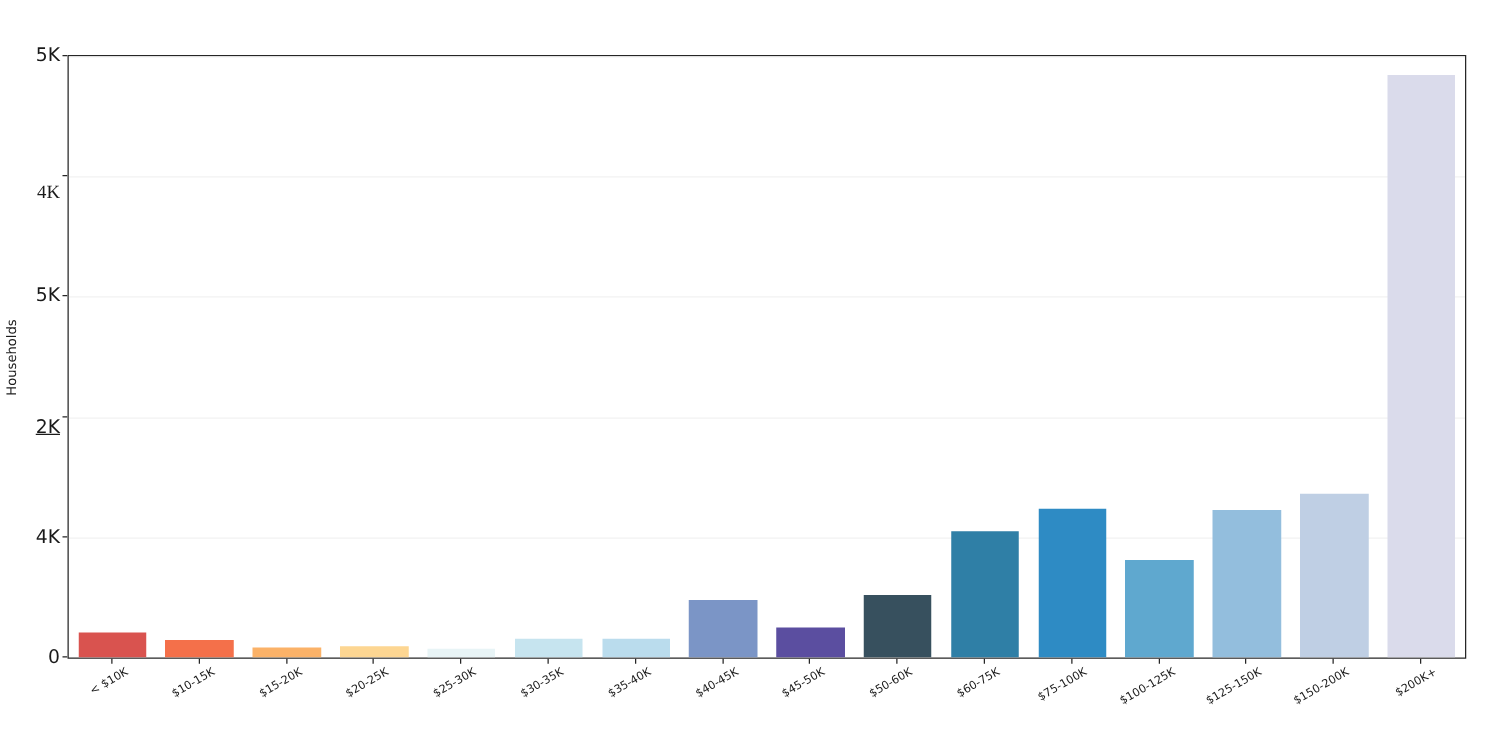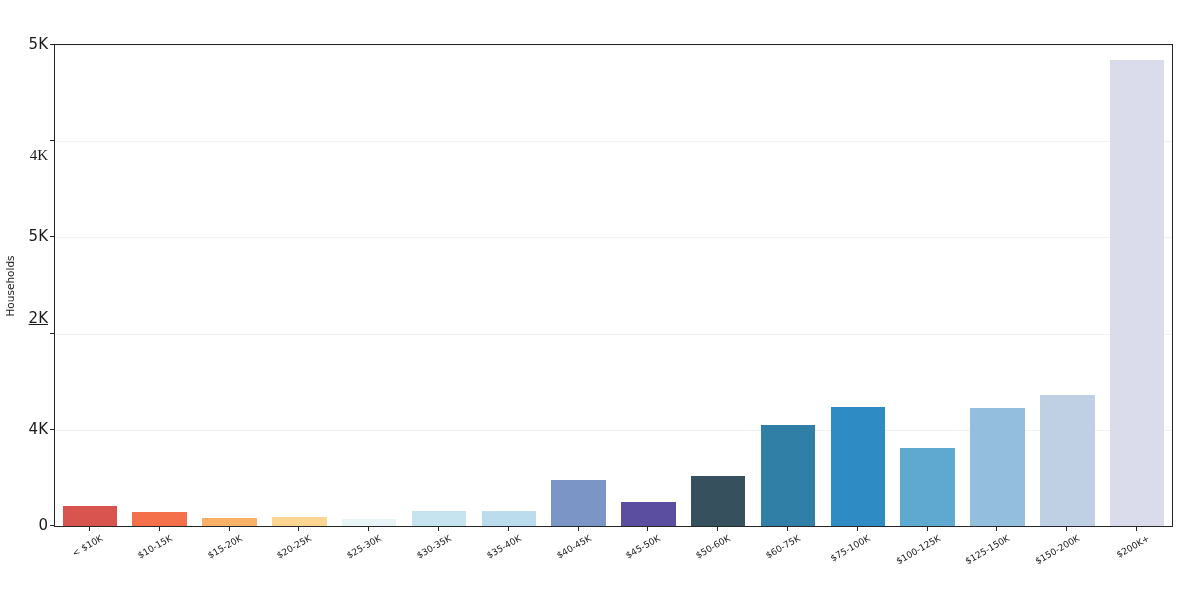--- a/index.html
+++ b/index.html
@@ -131,21 +131,21 @@
 
   <div id="y-axis-label">
     <span>Households</span>
   </div>
 
   <div id="y-axis">
       <div class="y-tick" style="top: 481px;">0</div>
       <div class="y-tick-mark" style="top: 481px;"></div>
       <div class="y-tick" style="top: 384.8px;">4K</div>
       <div class="y-tick-mark" style="top: 384.8px;"></div>
-      <div class="y-tick" style="top: 274px; text-decoration: underline;">2K</div>
+      <div class="y-tick" style="top: 297px; text-decoration: underline;">2K</div>
       <div class="y-tick-mark" style="top: 288.6px;"></div>
       <div class="y-tick" style="top: 192.4px;">5K</div>
       <div class="y-tick-mark" style="top: 192.4px;"></div>
       <div class="y-tick" style="top: 111px; font-family: Liberation Serif, serif;">4K</div>
       <div class="y-tick-mark" style="top: 96.2px;"></div>
       <div class="y-tick" style="top: 0px;">5K</div>
       <div class="y-tick-mark" style="top: 0px;"></div>
     </div>
 
   <div id="plot-area">

